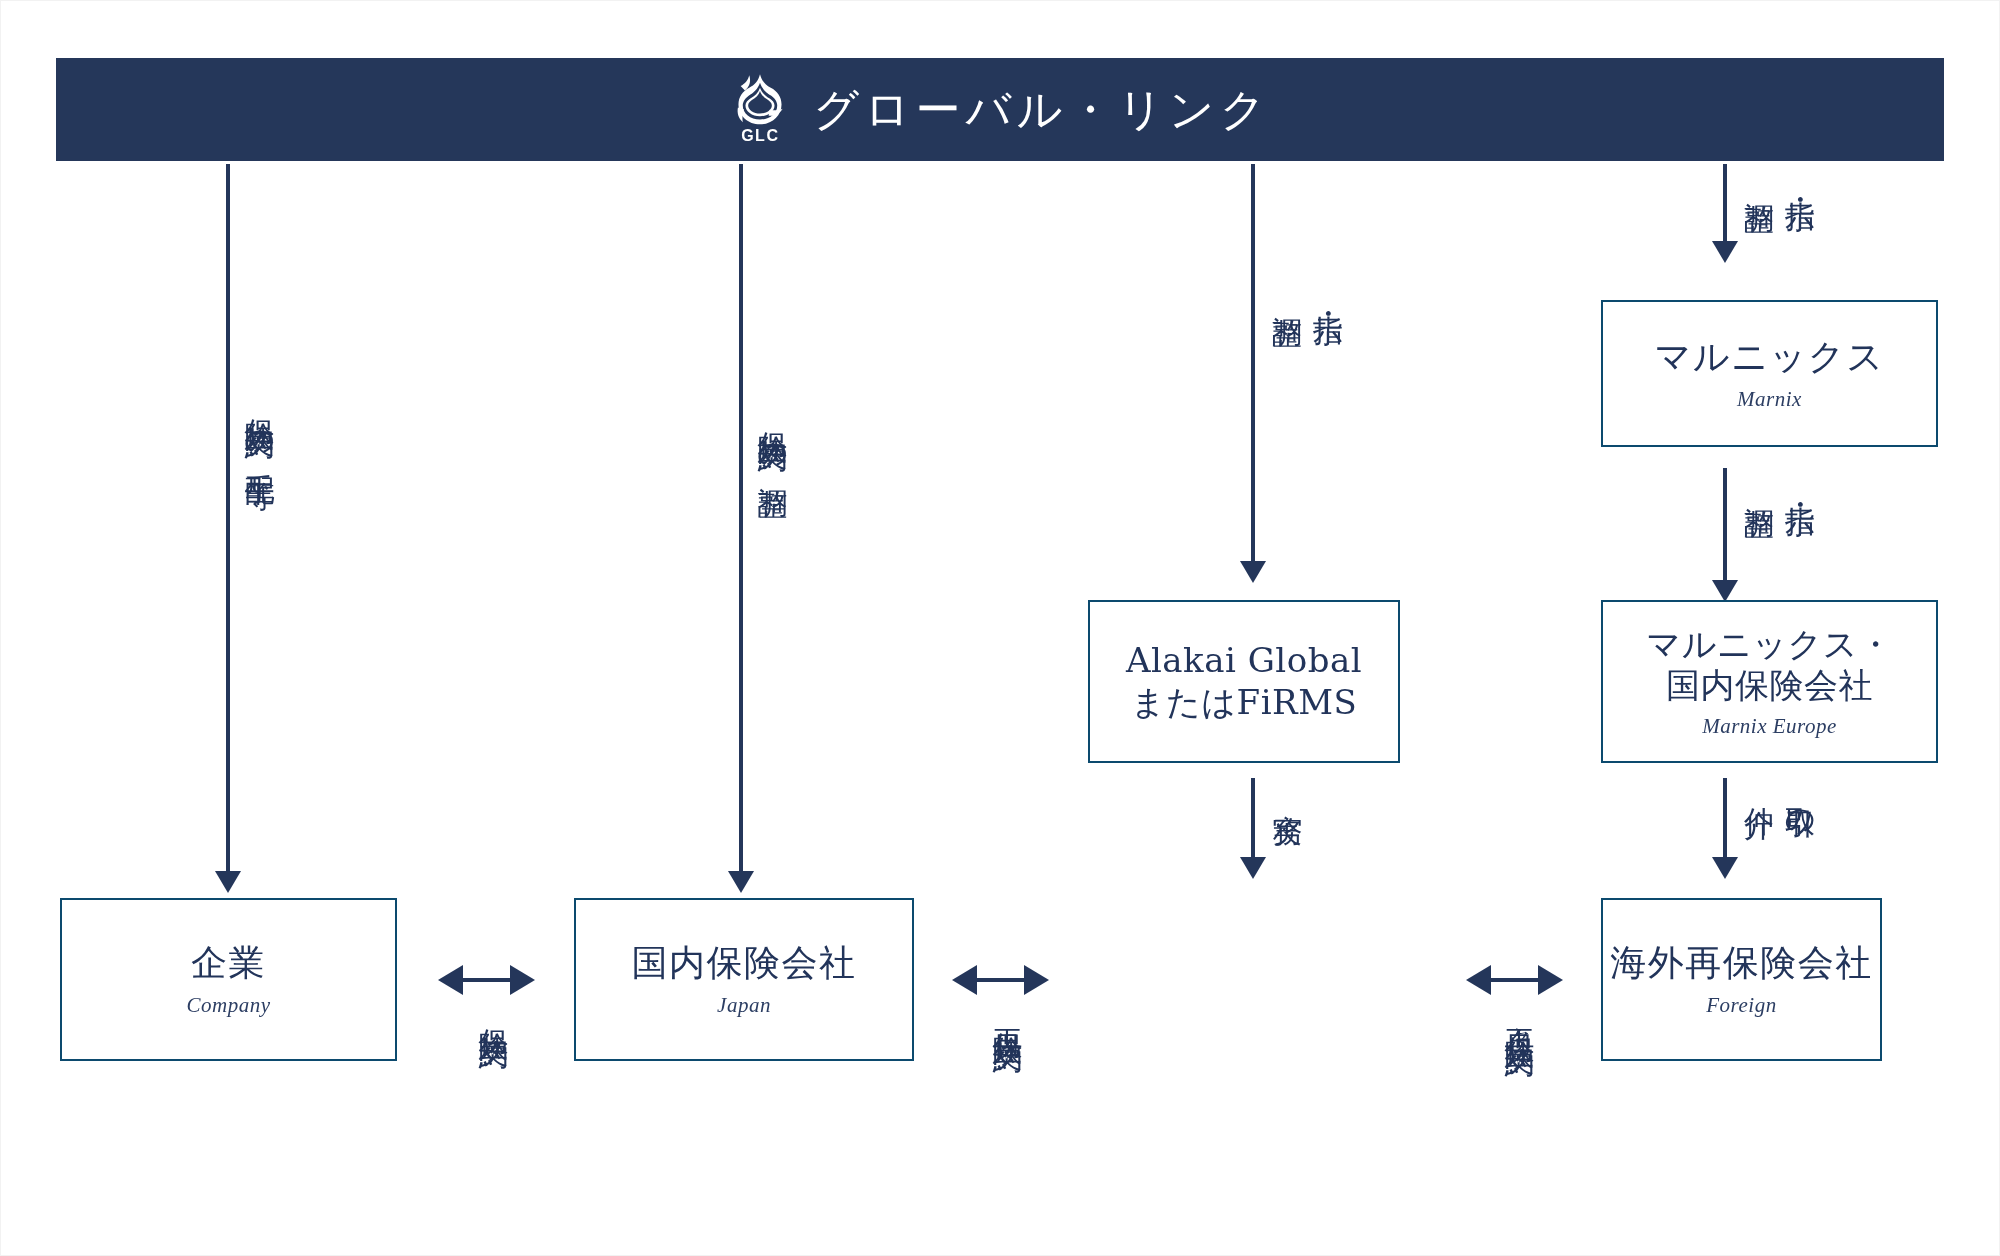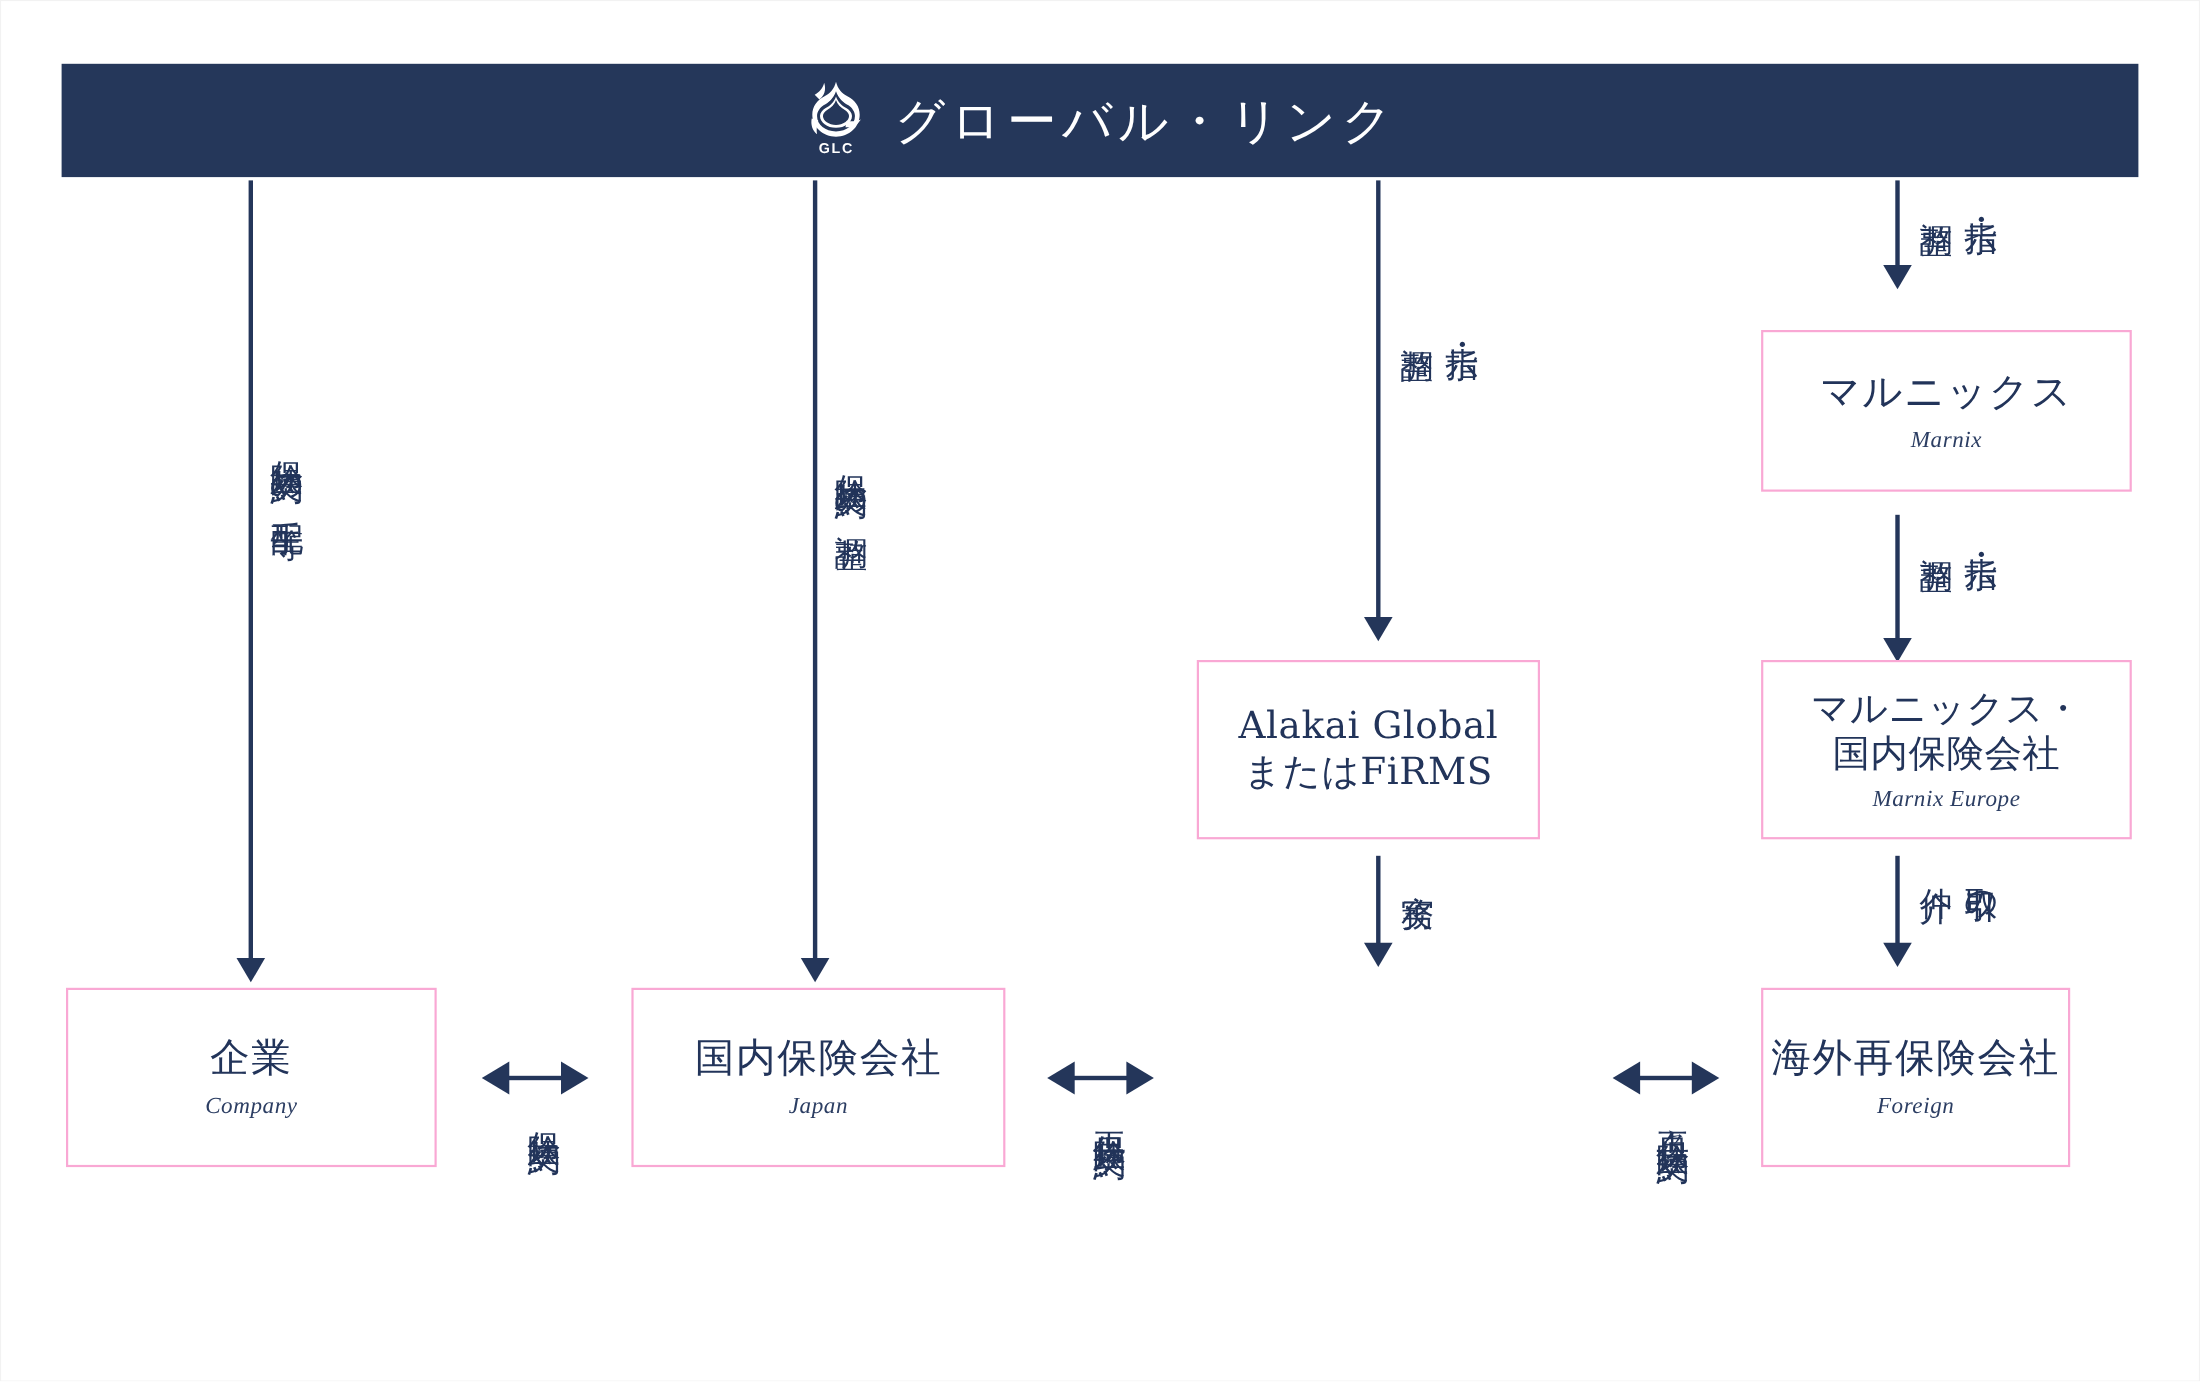--- a/index.html
+++ b/index.html
@@ -30,40 +30,40 @@
     position: relative;
     width: 62px; height: 78px;
     display: flex;
     flex-direction: column;
     align-items: center;
     justify-content: flex-start;
   }
   .logo-mark { width: 54px; height: 56px; display: block; }
   .logo-text {
     color: #ffffff;
-    font-size: 13px;
+    font-size: 16px;
     letter-spacing: 1.5px;
     font-weight: 700;
     font-family: "Liberation Sans", sans-serif;
     line-height: 1;
     margin-top: 1px;
   }
   .header-title {
     color: #ffffff;
     font-size: 45px;
     letter-spacing: 5px;
     font-family: "DejaVu Serif", serif;
     font-weight: 400;
     white-space: nowrap;
   }
 
   
   .node-box {
     position: absolute;
-    border: 2px solid #f9a8d4;
+    border: 2px solid #0c4a6e;
     background: #ffffff;
     display: flex;
     flex-direction: column;
     align-items: center;
     justify-content: center;
     text-align: center;
     color: #24365a;
   }
   .node-jp {
     font-family: "DejaVu Serif", serif;

